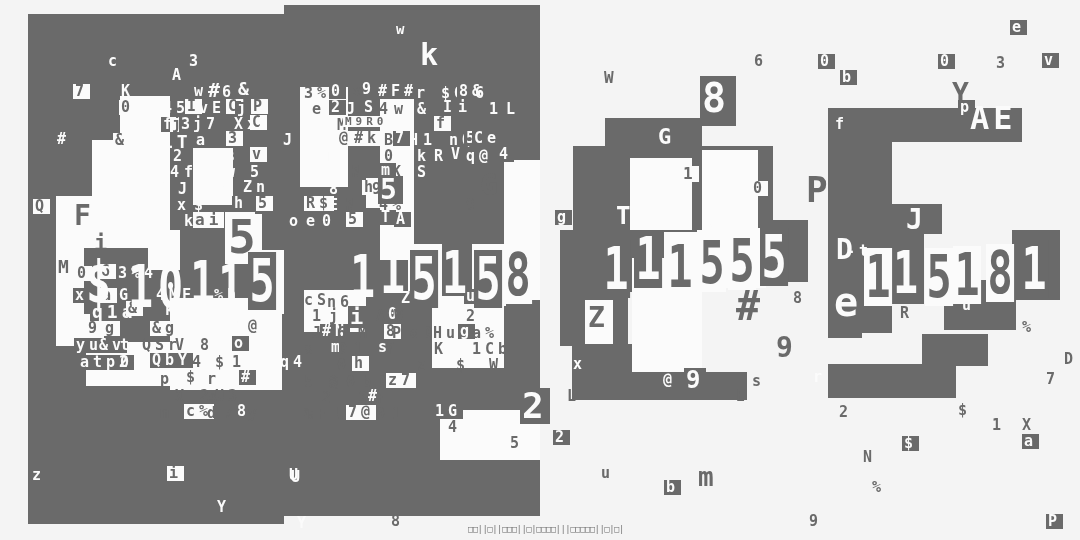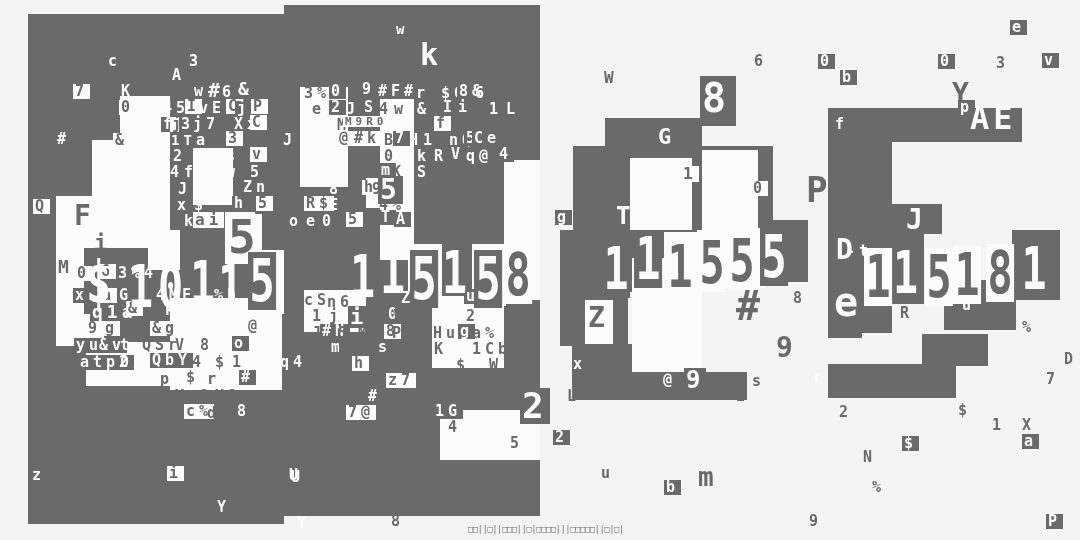--- a/index.html
+++ b/index.html
@@ -102,21 +102,21 @@
       <span class="g noise v-db" style="left: 226px; top: 99px; font-size: 15px;">C</span>
       <span class="g noise v-lb" style="left: 235px; top: 101px; font-size: 15px;">j</span>
       <span class="g noise v-db" style="left: 251px; top: 99px; font-size: 15px;">P</span>
       <span class="g noise v-lb" style="left: 161px; top: 117px; font-size: 15px;">f</span>
       <span class="g noise v-db" style="left: 170px; top: 117px; font-size: 15px;">j</span>
       <span class="g noise v-lb" style="left: 179px; top: 117px; font-size: 15px;">3</span>
       <span class="g noise v-l" style="left: 193px; top: 117px; font-size: 15px;">j7</span>
       <span class="g noise v-l" style="left: 234px; top: 117px; font-size: 15px;">Xx</span>
       <span class="g noise v-db" style="left: 250px; top: 115px; font-size: 15px;">C</span>
       <span class="g noise v-l" style="left: 258px; top: 117px; font-size: 15px;">Z</span>
-      <span class="g noise v-l" style="left: 171px; top: 133px; font-size: 14px;">1T</span>
+      <span class="g noise v-l" style="left: 162px; top: 133px; font-size: 18px;">1T</span>
       <span class="g noise v-l" style="left: 196px; top: 133px; font-size: 15px;">a</span>
       <span class="g noise v-db" style="left: 226px; top: 131px; font-size: 15px;">3</span>
       <span class="g noise v-lb" style="left: 171px; top: 149px; font-size: 15px;">2</span>
       <span class="g noise v-l" style="left: 226px; top: 149px; font-size: 15px;">s</span>
       <span class="g noise v-db" style="left: 250px; top: 147px; font-size: 15px;">v</span>
       <span class="g noise v-l" style="left: 170px; top: 165px; font-size: 15px;">4</span>
       <span class="g noise v-l" style="left: 184px; top: 165px; font-size: 15px;">f</span>
       <span class="g noise v-l" style="left: 226px; top: 165px; font-size: 15px;">w</span>
       <span class="g noise v-l" style="left: 250px; top: 165px; font-size: 15px;">5</span>
       <span class="g noise v-l" style="left: 161px; top: 182px; font-size: 15px;">9</span>

